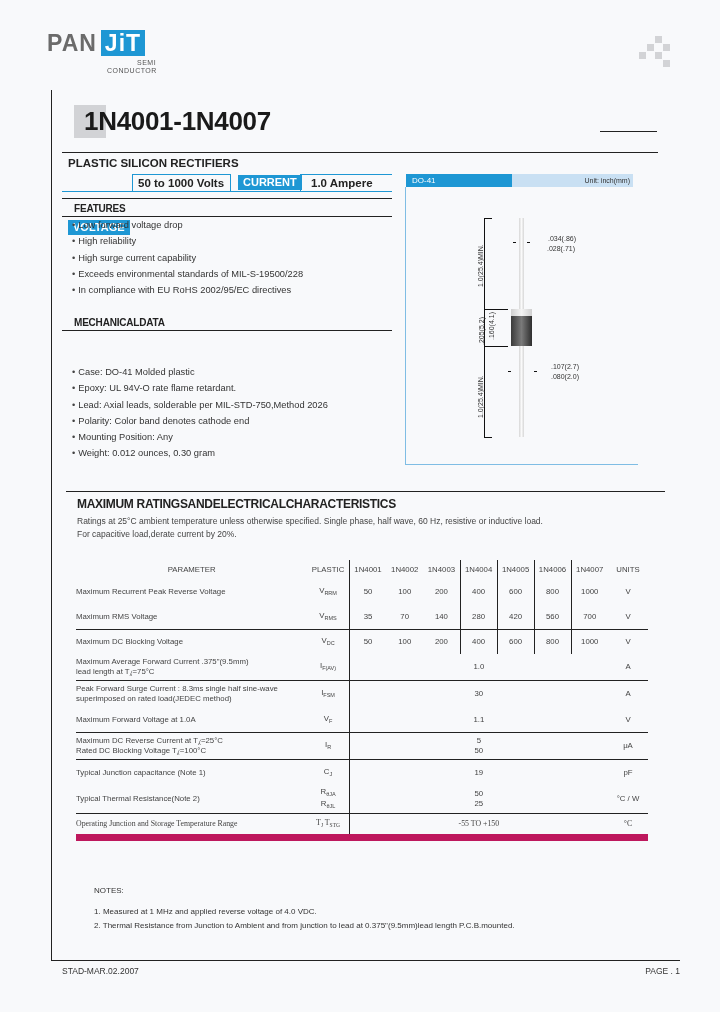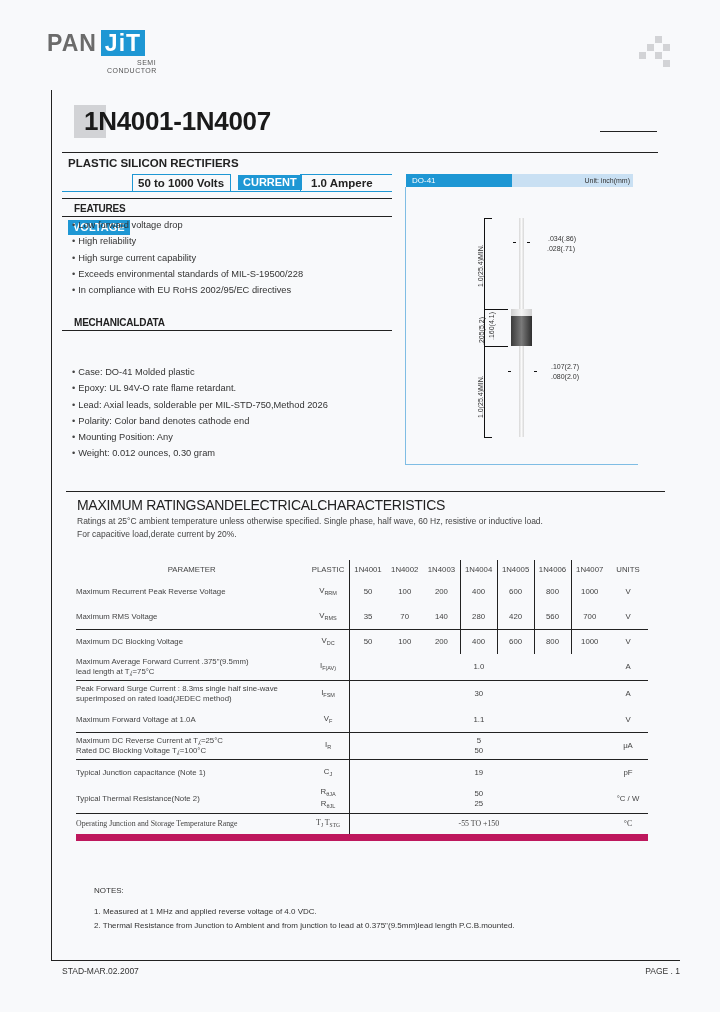--- a/index.html
+++ b/index.html
@@ -53,21 +53,21 @@
   .lead { position: absolute; left: 519px; width: 5px; background: linear-gradient(to right, #d6d6d6, #fafafa 50%, #d6d6d6); }
   .body-part { position: absolute; left: 511px; top: 309px; width: 21px; height: 37px; background: linear-gradient(to right, #3a3a3a, #7a7a7a 50%, #2e2e2e); }
   .band { position: absolute; left: 511px; top: 309px; width: 21px; height: 7px; background: linear-gradient(to right, #cfcfcf, #f4f4f4 50%, #cfcfcf); }
   .dim-v { position: absolute; left: 484px; width: 1px; background: #111; }
   .dim-h { position: absolute; height: 1px; background: #111; }
   .dim-txt { position: absolute; font-size: 7px; color: #333; white-space: nowrap; }
   .rot { position: absolute; font-size: 7px; color: #333; white-space: nowrap; transform: rotate(-90deg); transform-origin: left top; }
 
   
   .rat-line { left: 66px; top: 491px; width: 599px; height: 1px; background: #222; }
-  .rat-title { left: 77px; top: 497px; font-size: 14px; font-weight: normal; color: #222; letter-spacing: -0.3px; }
+  .rat-title { left: 77px; top: 497px; font-size: 12px; font-weight: bold; color: #222; letter-spacing: -0.3px; }
   .rat-desc { left: 77px; top: 515px; font-size: 8.5px; color: #444; line-height: 13px; }
 
   table.rt { position: absolute; left: 76px; top: 560px; width: 572px; border-collapse: collapse; font-size: 7.8px; color: #444; }
   table.rt td { height: 24.5px; vertical-align: middle; text-align: center; padding: 0; line-height: 10px; }
   table.rt td.p { text-align: left; width: 232px; }
   table.rt td.s { width: 42px; border-right: 1px solid #222; }
   table.rt td.c { width: 37px; }
   table.rt td.u { width: 40px; }
   table.rt tr.bt td { border-top: 1px solid #222; }
   table.rt td.br { border-right: 1px solid #222; }

